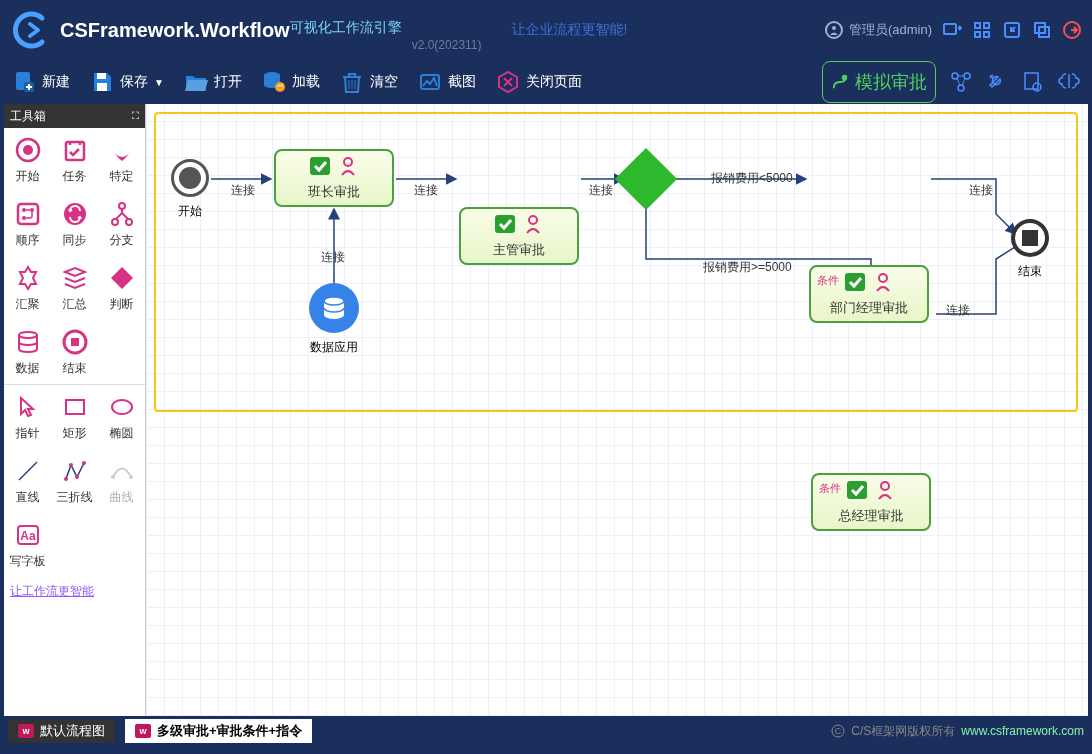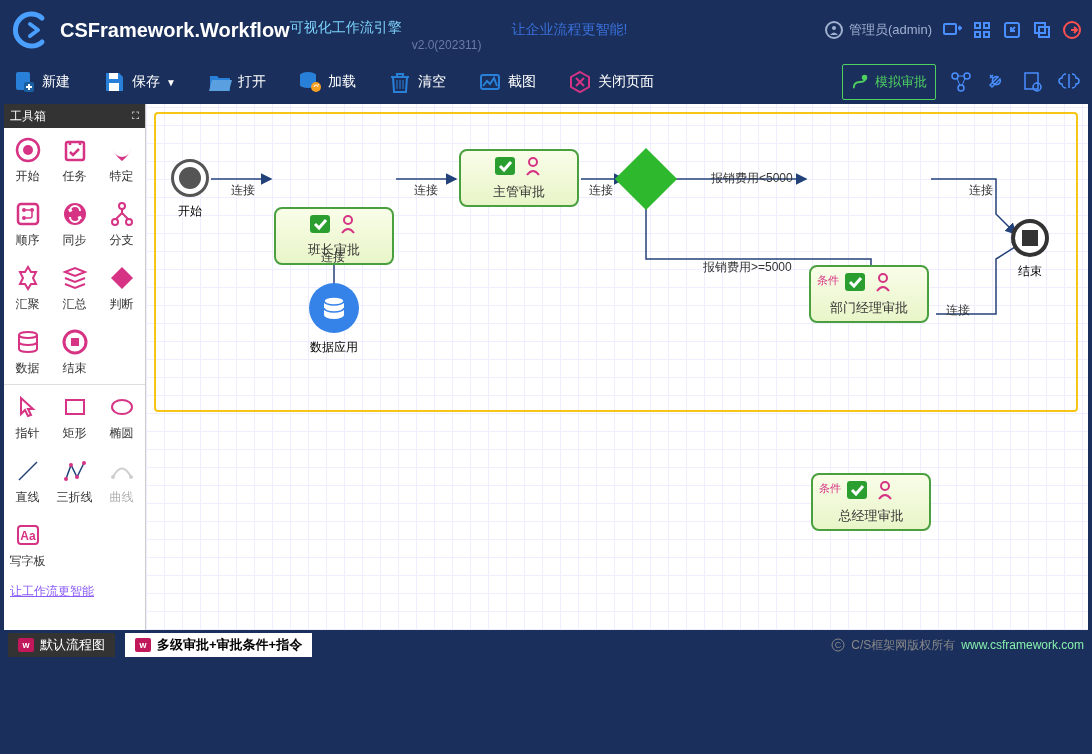--- a/index.html
+++ b/index.html
@@ -13,30 +13,30 @@
 .title-sub { color: #7dd3fc; font-size: 14px; }
 .version { color: #6a7ba5; font-size: 12px; margin-left: 10px; align-self: flex-end; margin-bottom: 8px; }
 .slogan { color: #3a6fd8; font-size: 14px; margin-left: 30px; }
 .user-area { position: absolute; right: 160px; display: flex; align-items: center; color: #a0b0d0; font-size: 13px; }
 .user-icon { width: 18px; height: 18px; border: 2px solid #a0b0d0; border-radius: 50%; margin-right: 6px; display: flex; align-items: center; justify-content: center; font-size: 10px; }
 .header-icons { position: absolute; right: 10px; display: flex; gap: 10px; }
 .hdr-ico { width: 20px; height: 20px; stroke: #4a8fff; fill: none; stroke-width: 2; cursor: pointer; }
 .hdr-ico.red { stroke: #ff5050; }
 
 
-.toolbar { height: 44px; background: #1a2f5c; display: flex; align-items: center; padding: 0 12px; gap: 32px; }
+.toolbar { height: 44px; background: #1a2f5c; display: flex; align-items: center; padding: 0 12px; gap: 20px; }
 .tb-btn { display: flex; align-items: center; gap: 6px; color: #fff; font-size: 14px; cursor: pointer; }
 .tb-ico { width: 24px; height: 24px; }
 .tb-spacer { flex: 1; }
 .tb-right { display: flex; align-items: center; gap: 14px; }
-.sim-btn { display: flex; align-items: center; gap: 6px; border: 1px solid #4fd060; padding: 8px 8px; border-radius: 2px; color: #4fd060; font-size: 13px; }
+.sim-btn { display: flex; align-items: center; gap: 6px; border: 1px solid #4fd060; padding: 8px 8px; border-radius: 8px; color: #4fd060; font-size: 18px; }
 .tb-ico-sm { width: 22px; height: 22px; }
 
 
-.main { display: flex; height: 526px; background: #fff; margin: 0 4px; }
+.main { display: flex; height: 612px; background: #fff; margin: 0 4px; }
 
 
 .toolbox { width: 142px; background: #fff; border-right: 1px solid #ccc; overflow: hidden; }
 .toolbox-hdr { height: 24px; background: #333; color: #fff; font-size: 12px; display: flex; align-items: center; padding: 0 6px; justify-content: space-between; }
 .tool-grid { display: grid; grid-template-columns: repeat(3, 1fr); }
 .tool-item { display: flex; flex-direction: column; align-items: center; justify-content: center; height: 64px; cursor: pointer; }
 .tool-item svg { width: 28px; height: 28px; }
 .tool-item span { font-size: 12px; margin-top: 4px; color: #333; }
 .tool-sep { grid-column: 1 / -1; height: 1px; background: #ddd; }
 .tool-coords { padding: 8px; font-family: monospace; font-size: 12px; color: #9333ea; }
@@ -370,46 +370,46 @@
       <polyline points="500,100 500,155 725,155 725,195" marker-end="url(#ah)"></polyline>
       <polyline points="790,210 850,210 850,155 877,138" marker-end="url(#ah)"></polyline>
       <polyline points="188,220 188,105" marker-end="url(#ah)"></polyline>
     </svg>
 
     <div class="node" style="left:25px;top:55px">
       <div class="start-node"></div>
       <div class="node-label">开始</div>
     </div>
 
+    <div class="node task-node" style="left:128px;top:45px">
+      <div class="task-icons">
+        <svg width="26" height="22">
+            <rect x="3" y="2" width="20" height="18" rx="3" fill="#2a9f2f"></rect>
+            <path d="M8 11 l4 4 l7 -8" stroke="#fff" stroke-width="3" fill="none"></path>
+          </svg>
+        <svg width="22" height="22">
+            <circle cx="9" cy="7" r="4" fill="none" stroke="#d63384" stroke-width="2"></circle>
+            <path d="M3 20 q6 -8 12 0" fill="none" stroke="#d63384" stroke-width="2"></path>
+          </svg>
+      </div>
+      <span class="tn-label">班长审批</span>
+    </div>
+
     <div class="node task-node" style="left:313px;top:45px">
       <div class="task-icons">
         <svg width="26" height="22">
             <rect x="3" y="2" width="20" height="18" rx="3" fill="#2a9f2f"></rect>
             <path d="M8 11 l4 4 l7 -8" stroke="#fff" stroke-width="3" fill="none"></path>
           </svg>
         <svg width="22" height="22">
             <circle cx="9" cy="7" r="4" fill="none" stroke="#d63384" stroke-width="2"></circle>
             <path d="M3 20 q6 -8 12 0" fill="none" stroke="#d63384" stroke-width="2"></path>
           </svg>
       </div>
       <span class="tn-label">主管审批</span>
-    </div>
-
-    <div class="node task-node" style="left:128px;top:45px">
-      <div class="task-icons">
-        <svg width="26" height="22">
-            <rect x="3" y="2" width="20" height="18" rx="3" fill="#2a9f2f"></rect>
-            <path d="M8 11 l4 4 l7 -8" stroke="#fff" stroke-width="3" fill="none"></path>
-          </svg>
-        <svg width="22" height="22">
-            <circle cx="9" cy="7" r="4" fill="none" stroke="#d63384" stroke-width="2"></circle>
-            <path d="M3 20 q6 -8 12 0" fill="none" stroke="#d63384" stroke-width="2"></path>
-          </svg>
-      </div>
-      <span class="tn-label">班长审批</span>
     </div>
 
     <div class="node" style="left:478px;top:53px">
       <div class="diamond"></div>
     </div>
 
     <div class="node task-node" style="left:663px;top:45px">
       <span class="cond-tag">条件</span>
       <div class="task-icons">
         <svg width="26" height="22">

